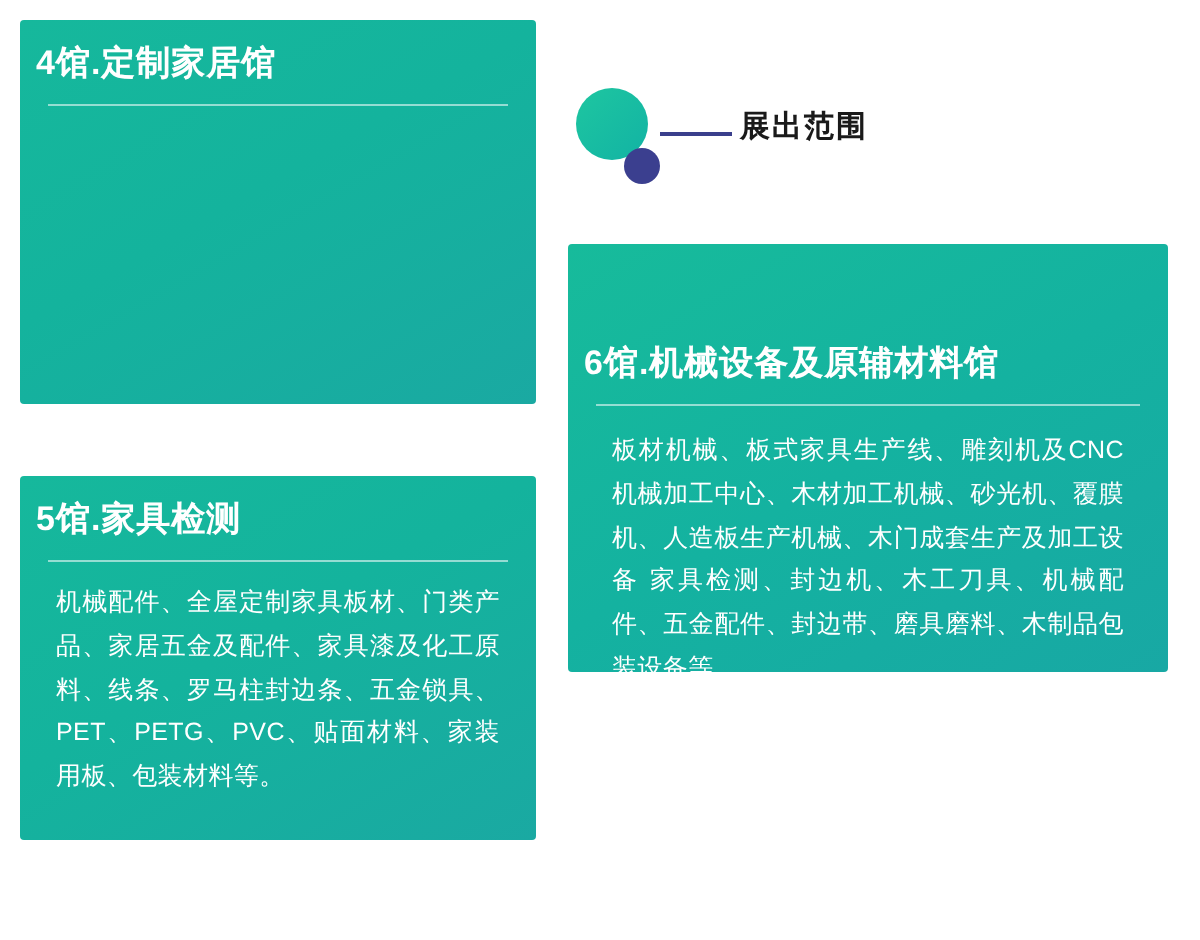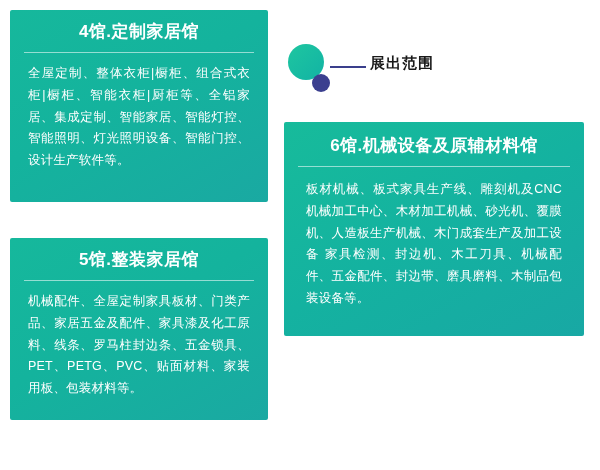--- a/index.html
+++ b/index.html
@@ -24,21 +24,21 @@
   
   .card {
     position: absolute;
     box-sizing: border-box;
     color: #ffffff;
     border-radius: 2px;
   }
   .card-title {
     font-size: 17px;
     font-weight: bold;
-    text-align: center;
+    text-align: left;
     letter-spacing: 0.5px;
     padding: 10px 8px 8px 8px;
     line-height: 1.4;
   }
   .card-divider {
     height: 1px;
     background: rgba(255,255,255,0.55);
     margin: 0 14px 10px 14px;
   }
   .card-body {
@@ -69,20 +69,21 @@
   #hall6 {
     left: 284px;
     top: 122px;
     width: 300px;
     height: 214px;
     background: linear-gradient(150deg, #17bb9b 0%, #14b2a0 50%, #18a8a4 100%);
   }
   #hall6 .card-title {
     font-size: 17px;
     padding-top: 12px;
+    margin-top: 36px;
   }
   #hall6 .card-body {
     padding: 0 22px 14px 22px;
     margin-top: 12px;
   }
 
   
   .legend {
     position: absolute;
     left: 284px;
@@ -127,25 +128,24 @@
   }
 </style>
 </head>
 <body>
 
 <div class="page">
 
   <div class="card" id="hall4">
     <div class="card-title">4馆.定制家居馆</div>
     <div class="card-divider"></div>
-    <div class="card-body">全屋定制、整体衣柜|橱柜、组合式衣柜|橱柜、智能衣柜|厨柜等、全铝家居、集成定制、智能家居、智能灯控、智能照明、灯光照明设备、智能门控、设计生产软件等。</div>
   </div>
 
   <div class="card" id="hall5">
-    <div class="card-title">5馆.整装家居馆</div>
+    <div class="card-title">5馆.家具检测</div>
     <div class="card-divider"></div>
     <div class="card-body">机械配件、全屋定制家具板材、门类产品、家居五金及配件、家具漆及化工原料、线条、罗马柱封边条、五金锁具、PET、PETG、PVC、贴面材料、家装用板、包装材料等。</div>
   </div>
 
   <div class="card" id="hall6">
     <div class="card-title">6馆.机械设备及原辅材料馆</div>
     <div class="card-divider"></div>
     <div class="card-body">板材机械、板式家具生产线、雕刻机及CNC机械加工中心、木材加工机械、砂光机、覆膜机、人造板生产机械、木门成套生产及加工设备 家具检测、封边机、木工刀具、机械配件、五金配件、封边带、磨具磨料、木制品包装设备等。</div>
   </div>
 

